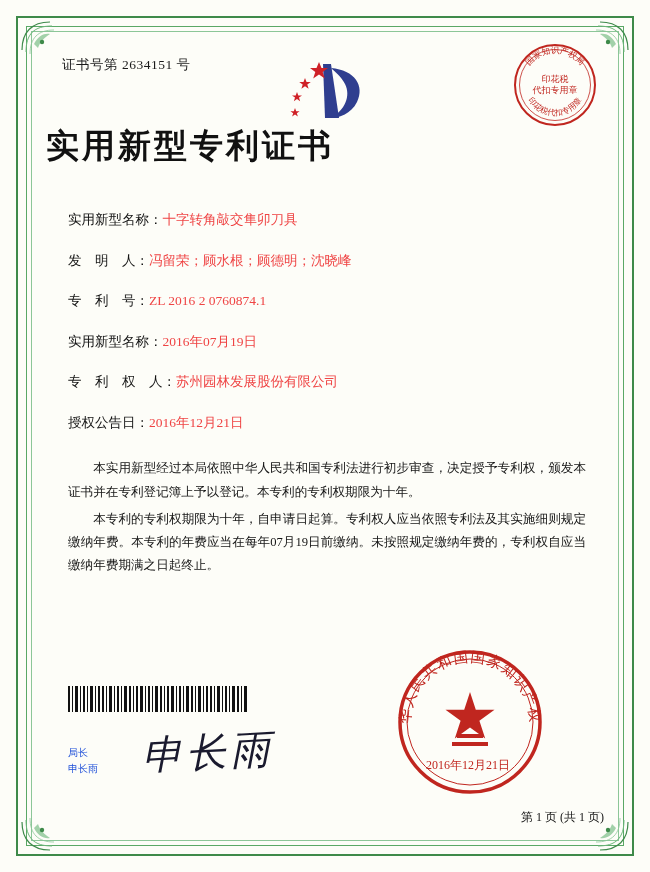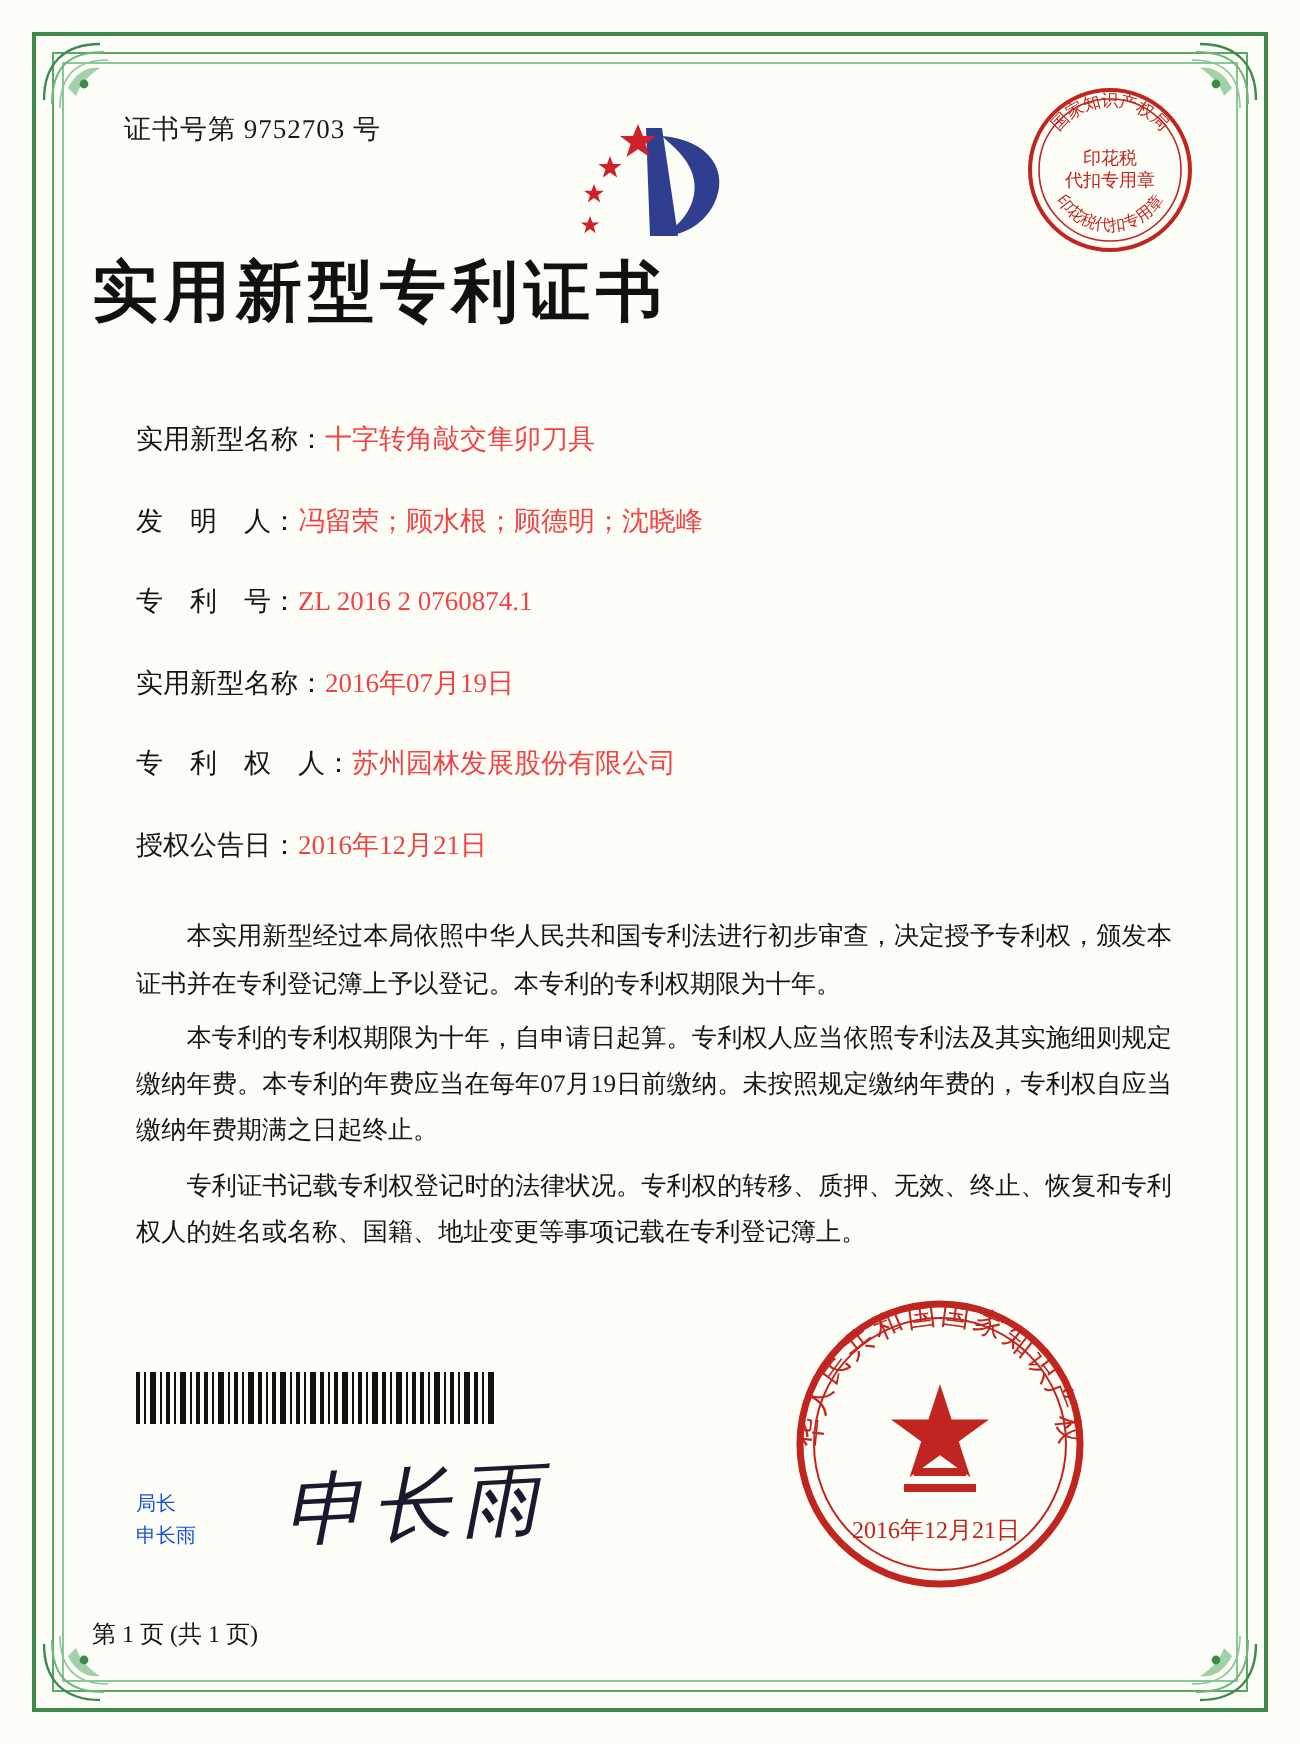--- a/index.html
+++ b/index.html
@@ -185,21 +185,21 @@
     text-align: center;
     font-size: 12px;
     color: #c0261f;
   }
 
   .page-footer {
     position: absolute;
     left: 0;
     right: 0;
     bottom: 6px;
-    text-align: left;
+    text-align: right;
     font-size: 12px;
     color: #151515;
   }
 </style>
 </head>
 <body>
 
 <div class="certificate">
 
   <div class="frame-outer"></div>
@@ -238,21 +238,21 @@
       <path d="M2 30 C2 12 12 2 30 2" fill="none" stroke="#3e8a4a" stroke-width="1.2"></path>
       <path d="M6 32 C6 14 14 6 32 6" fill="none" stroke="#6fb77c" stroke-width="1"></path>
       <path d="M10 34 C10 18 18 10 34 10" fill="none" stroke="#8cc698" stroke-width="0.8"></path>
       <path d="M14 24 C18 16 24 13 30 14 C24 18 20 22 18 28 Z" fill="#7bbd88" opacity="0.7"></path>
       <circle cx="22" cy="22" r="2.2" fill="#3e8a4a"></circle>
     </svg>
   </div>
 
   <div class="content">
 
-    <div class="cert-number">证书号第 9752703 号</div>
+    <div class="cert-number">证书号第 2634151 号</div>
 
     <div class="logo-wrap">
       <svg width="120" height="70" viewBox="0 0 120 70">
         <path d="M58 8 L66 8 L74 62 L60 62 Z" fill="#2f3e8f"></path>
         <path d="M66 12 C90 14 100 30 92 46 C86 58 74 62 66 62 C80 54 86 40 80 28 C76 20 70 16 66 12 Z" fill="#2f3e8f"></path>
         <path d="M54 6 L56.5 12 L63 12 L57.7 16 L59.8 22.5 L54 18.6 L48.2 22.5 L50.3 16 L45 12 L51.5 12 Z" fill="#cf2127"></path>
         <path d="M40 22 L41.5 26 L45.8 26 L42.3 28.6 L43.6 32.8 L40 30.2 L36.4 32.8 L37.7 28.6 L34.2 26 L38.5 26 Z" fill="#cf2127"></path>
         <path d="M32 36 L33.3 39.4 L37 39.4 L34 41.6 L35.1 45.2 L32 43 L28.9 45.2 L30 41.6 L27 39.4 L30.7 39.4 Z" fill="#cf2127"></path>
         <path d="M30 52 L31.2 55.2 L34.6 55.2 L31.8 57.2 L32.9 60.6 L30 58.5 L27.1 60.6 L28.2 57.2 L25.4 55.2 L28.8 55.2 Z" fill="#cf2127"></path>
       </svg>
@@ -294,21 +294,20 @@
         <span class="field-label">专　利　权　人：</span><span class="field-value">苏州园林发展股份有限公司</span>
       </div>
       <div class="field-row">
         <span class="field-label">授权公告日：</span><span class="field-value">2016年12月21日</span>
       </div>
     </div>
 
     <div class="body-text">
       <p>本实用新型经过本局依照中华人民共和国专利法进行初步审查，决定授予专利权，颁发本证书并在专利登记簿上予以登记。本专利的专利权期限为十年。</p>
       <p>本专利的专利权期限为十年，自申请日起算。专利权人应当依照专利法及其实施细则规定缴纳年费。本专利的年费应当在每年07月19日前缴纳。未按照规定缴纳年费的，专利权自应当缴纳年费期满之日起终止。</p>
-      <p>专利证书记载专利权登记时的法律状况。专利权的转移、质押、无效、终止、恢复和专利权人的姓名或名称、国籍、地址变更等事项记载在专利登记簿上。</p>
     </div>
 
     <div class="barcode">
       <svg width="180" height="26" viewBox="0 0 180 26">
         <g fill="#111">
           <rect x="0" y="0" width="2" height="26"></rect>
             <rect x="4" y="0" width="1" height="26"></rect>
           <rect x="7" y="0" width="3" height="26"></rect>
             <rect x="12" y="0" width="1" height="26"></rect>
           <rect x="15" y="0" width="2" height="26"></rect>

